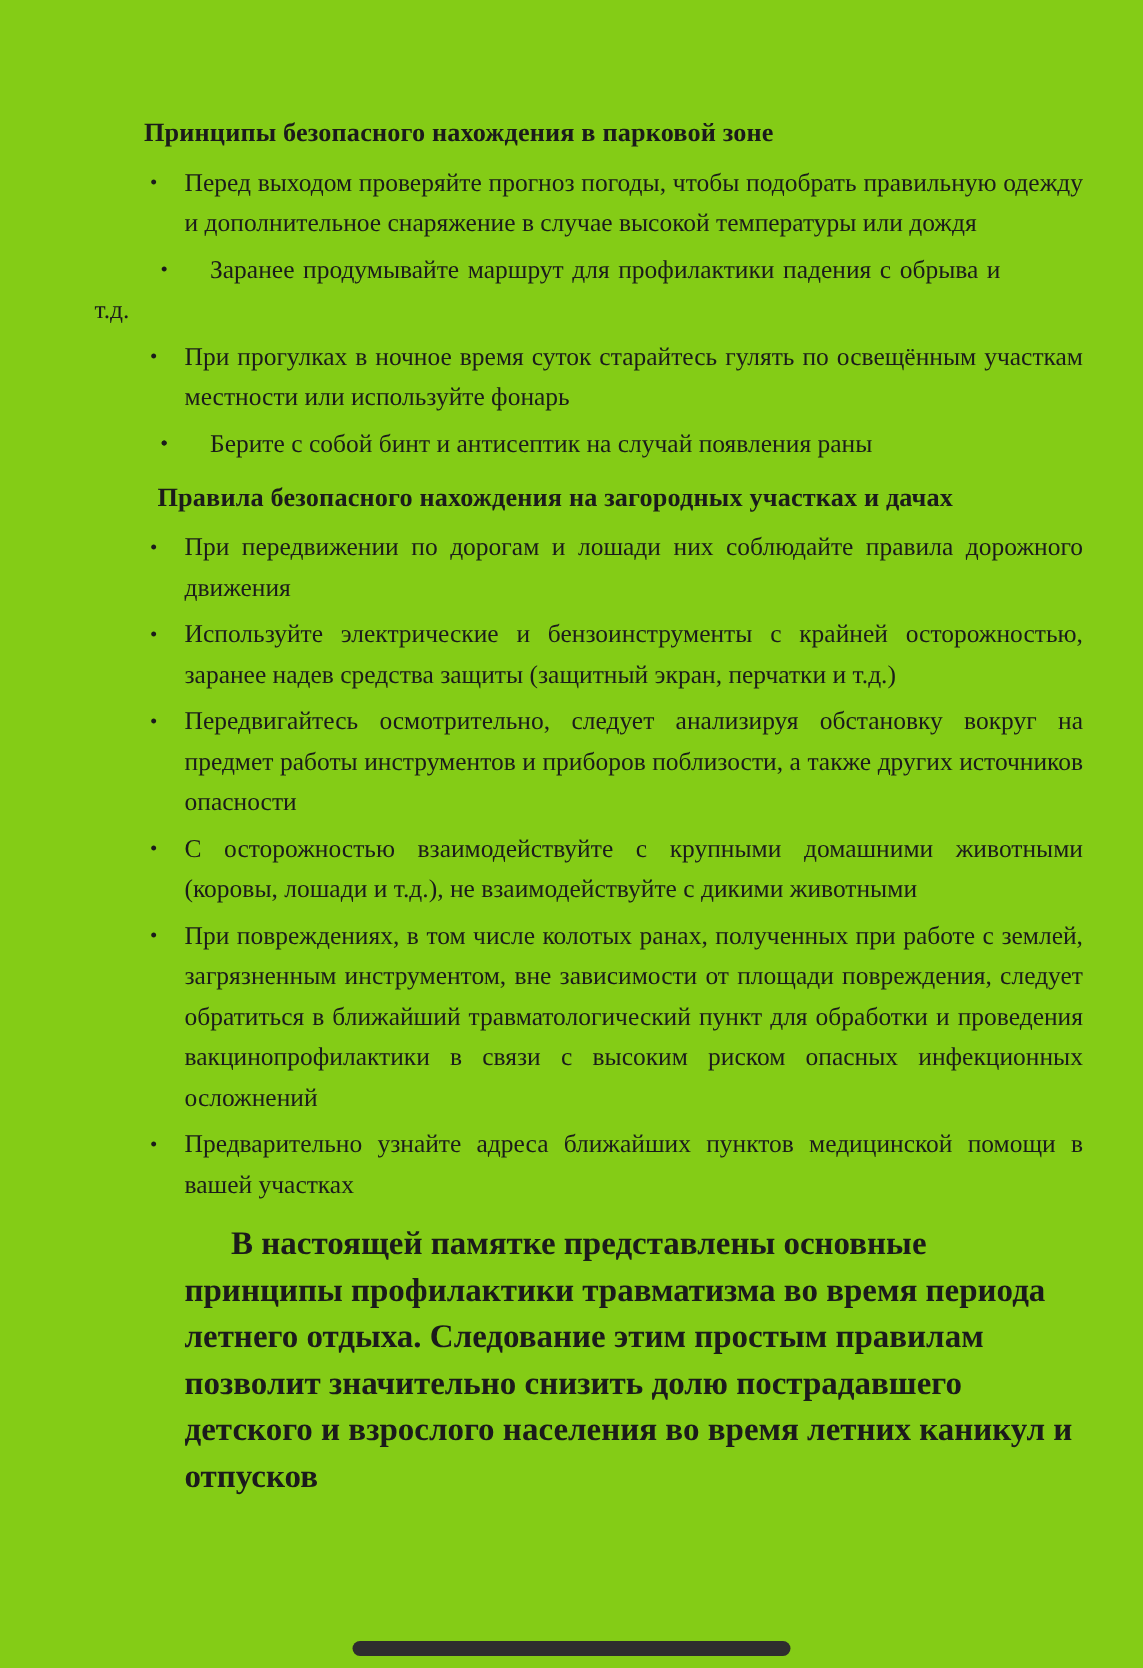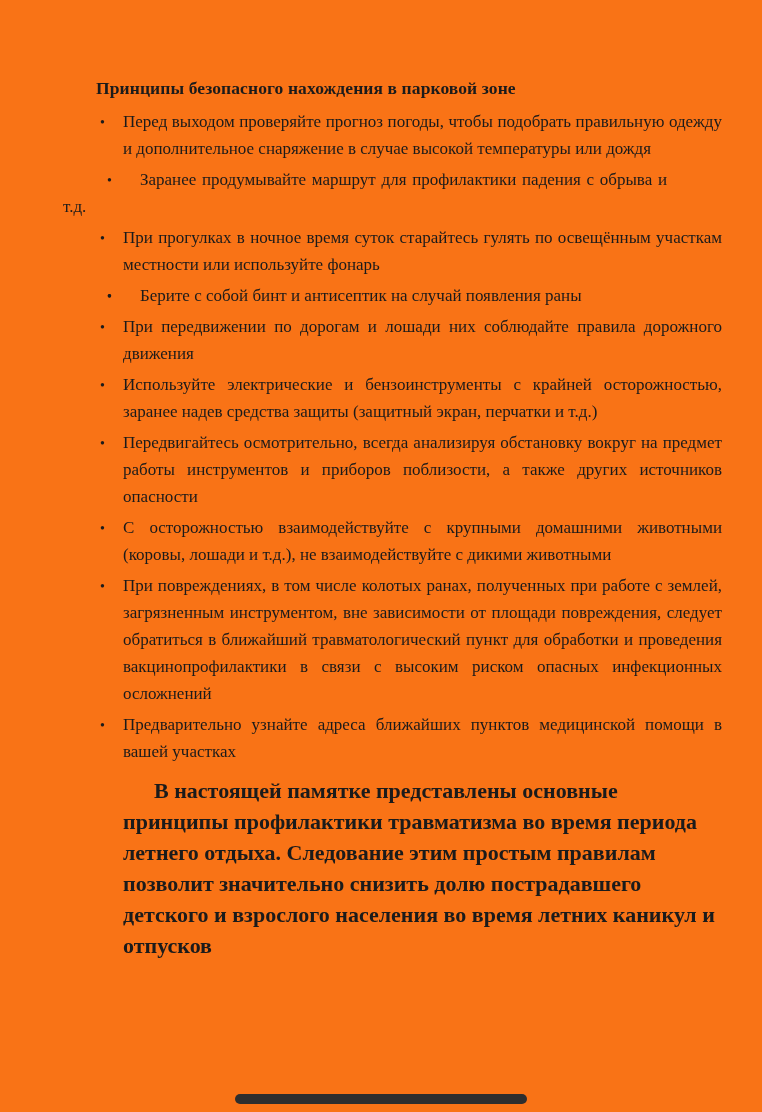--- a/index.html
+++ b/index.html
@@ -1,20 +1,20 @@
 <!DOCTYPE html>
 <html><head>
 <meta charset="utf-8">
 <style>
   html, body { margin: 0; padding: 0; background: #ffffff; }
   .page {
     position: relative;
     width: 762px;
     height: 1112px;
-    background: #f97316;
+    background: #84cc16;
     overflow: hidden;
     font-family: "Liberation Serif", "DejaVu Serif", serif;
     color: #1b1b1b;
   }
   .content { padding: 74px 40px 0 63px; }
 
   .heading {
     font-weight: bold;
     font-size: 17.5px;
     line-height: 28px;
@@ -91,33 +91,34 @@
       </div>
       <div class="li indent">
         <span class="bullet">•</span>
       </div>
       <div class="li indent">
         <span class="bullet">•</span>
         <div class="txt">Берите с собой бинт и антисептик на случай появления раны</div>
       </div>
     </div>
 
+    <div class="heading h-country">Правила безопасного нахождения на загородных участках и дачах</div>
 
     <div class="rule-list">
       <div class="li">
         <span class="bullet">•</span>
         <div class="txt">При передвижении по дорогам и лошади них соблюдайте правила дорожного движения</div>
       </div>
       <div class="li">
         <span class="bullet">•</span>
         <div class="txt">Используйте электрические и бензоинструменты с крайней осторожностью, заранее надев средства защиты (защитный экран, перчатки и т.д.)</div>
       </div>
       <div class="li">
         <span class="bullet">•</span>
-        <div class="txt">Передвигайтесь осмотрительно, всегда анализируя обстановку вокруг на предмет работы инструментов и приборов поблизости, а также других источников опасности</div>
+        <div class="txt">Передвигайтесь осмотрительно, следует анализируя обстановку вокруг на предмет работы инструментов и приборов поблизости, а также других источников опасности</div>
       </div>
       <div class="li">
         <span class="bullet">•</span>
         <div class="txt">С осторожностью взаимодействуйте с крупными домашними животными (коровы, лошади и т.д.), не взаимодействуйте с дикими животными</div>
       </div>
       <div class="li">
         <span class="bullet">•</span>
         <div class="txt">При повреждениях, в том числе колотых ранах, полученных при работе с землей, загрязненным инструментом, вне зависимости от площади повреждения, следует обратиться в ближайший травматологический пункт для обработки и проведения вакцинопрофилактики в связи с высоким риском опасных инфекционных осложнений</div>
       </div>
       <div class="li">

